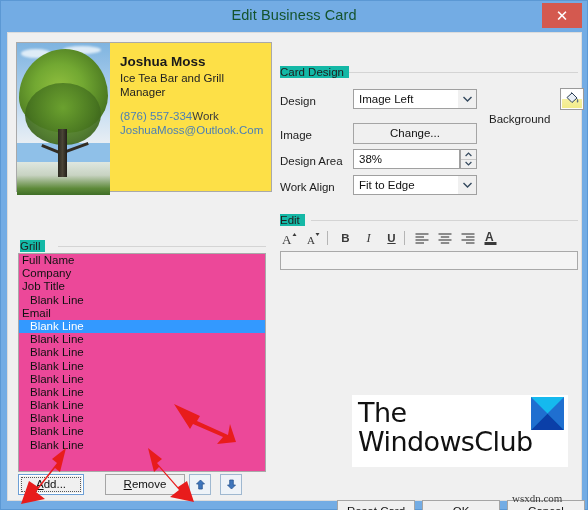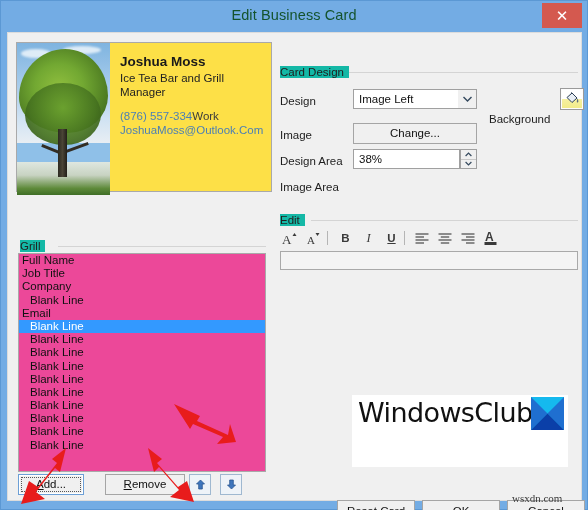--- a/index.html
+++ b/index.html
@@ -430,21 +430,29 @@
             </svg>
         </div>
         <div class="sep"></div>
         <div>
           <svg width="7" height="5" viewBox="0 0 7 5">
               <path d="M0.6 1 L3.5 4 L6.4 1" fill="none" stroke="#34495e" stroke-width="1.2"></path>
             </svg>
         </div>
       </div>
 
-      <div class="lbl" style="left:272px; top:148px;">Image Area</div>
+      <div class="lbl" style="left:272px; top:148px;">Work Align</div>
+      <div class="combo" style="left:345px; top:142px; width:124px;">
+        <span>Fit to Edge</span>
+        <span class="chev">
+          <svg width="9" height="6" viewBox="0 0 9 6">
+              <path d="M0.5 1 L4.5 5 L8.5 1" fill="none" stroke="#34495e" stroke-width="1.4"></path>
+            </svg>
+        </span>
+      </div>
 
       <div class="group-label" style="left:272px; top:181px;">Edit</div>
       <div class="group-rule" style="left:303px; top:187px; width:267px;"></div>
 
       <div class="tb-btn" style="left:272px; top:196px;">
         <svg width="16" height="15" viewBox="0 0 16 15">
           <text x="0" y="13" font-family="Liberation Serif, serif" font-size="13" fill="#3a3a3a">A</text>
           <path d="M10.5 5 L12.5 2 L14.5 5 Z" fill="#3a3a3a"></path>
         </svg>
       </div>
@@ -498,22 +506,22 @@
 
       <div class="edit-box" style="left:272px; top:218px; width:298px; height:19px;">
         <span></span>
       </div>
 
       <div class="group-label" style="left:12px; top:207px;">Grill</div>
       <div class="group-rule" style="left:50px; top:213px; width:208px;"></div>
 
       <div class="listbox" style="left:10px; top:220px; width:248px; height:219px;" id="fields-list">
           <div class="lb-row">Full Name</div>
+          <div class="lb-row">Company</div>
           <div class="lb-row">Job Title</div>
-          <div class="lb-row">Company</div>
           <div class="lb-row indent">Blank Line</div>
           <div class="lb-row">Email</div>
           <div class="lb-row indent sel" style="background: rgb(51, 153, 255);">Blank Line</div>
           <div class="lb-row indent">Blank Line</div>
           <div class="lb-row indent">Blank Line</div>
           <div class="lb-row indent">Blank Line</div>
           <div class="lb-row indent">Blank Line</div>
           <div class="lb-row indent">Blank Line</div>
           <div class="lb-row indent">Blank Line</div>
           <div class="lb-row indent">Blank Line</div>
@@ -534,20 +542,21 @@
         </svg>
       </div>
       <div class="arrow-btn" style="left:212px; top:441px;">
         <svg width="11" height="11" viewBox="0 0 11 11">
           <path d="M5.5 10 L9.5 6 H7.3 V1 H3.7 V6 H1.5 Z" fill="#3f76bd" stroke="#2a5591" stroke-width=".8"></path>
         </svg>
       </div>
 
       <div class="twc" style="left:344px; top:362px; width:216px; height:72px;">
         <div style="padding:3px 0 0 6px;">
+          <div class="twc-text">The</div>
           <div class="twc-text">WindowsClub</div>
         </div>
         <svg class="twc-sq" viewBox="0 0 34 34">
           <rect width="34" height="34" fill="#15b9ee"></rect>
           <path d="M0 0 L17 17 L0 34 Z" fill="#1f6fd0"></path>
           <path d="M34 0 L17 17 L34 34 Z" fill="#1f6fd0"></path>
           <path d="M0 34 L17 17 L34 34 Z" fill="#0b3fa8"></path>
         </svg>
       </div>
 

